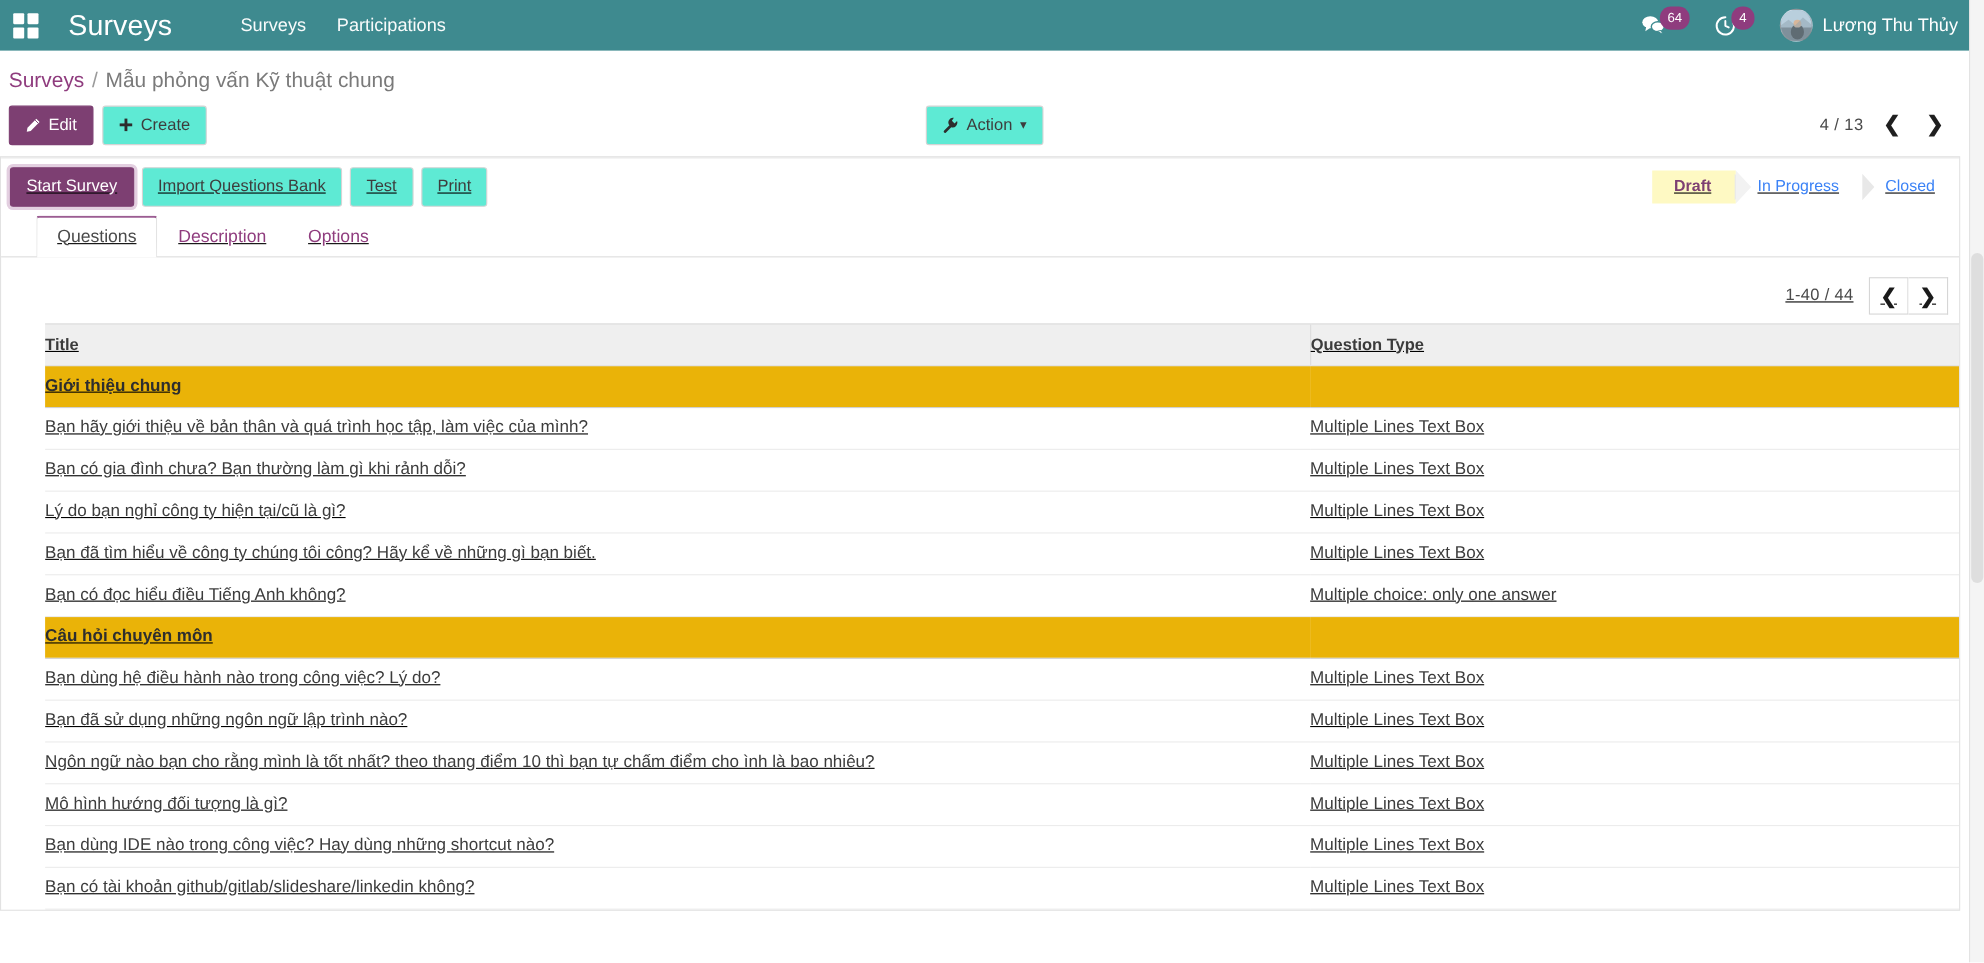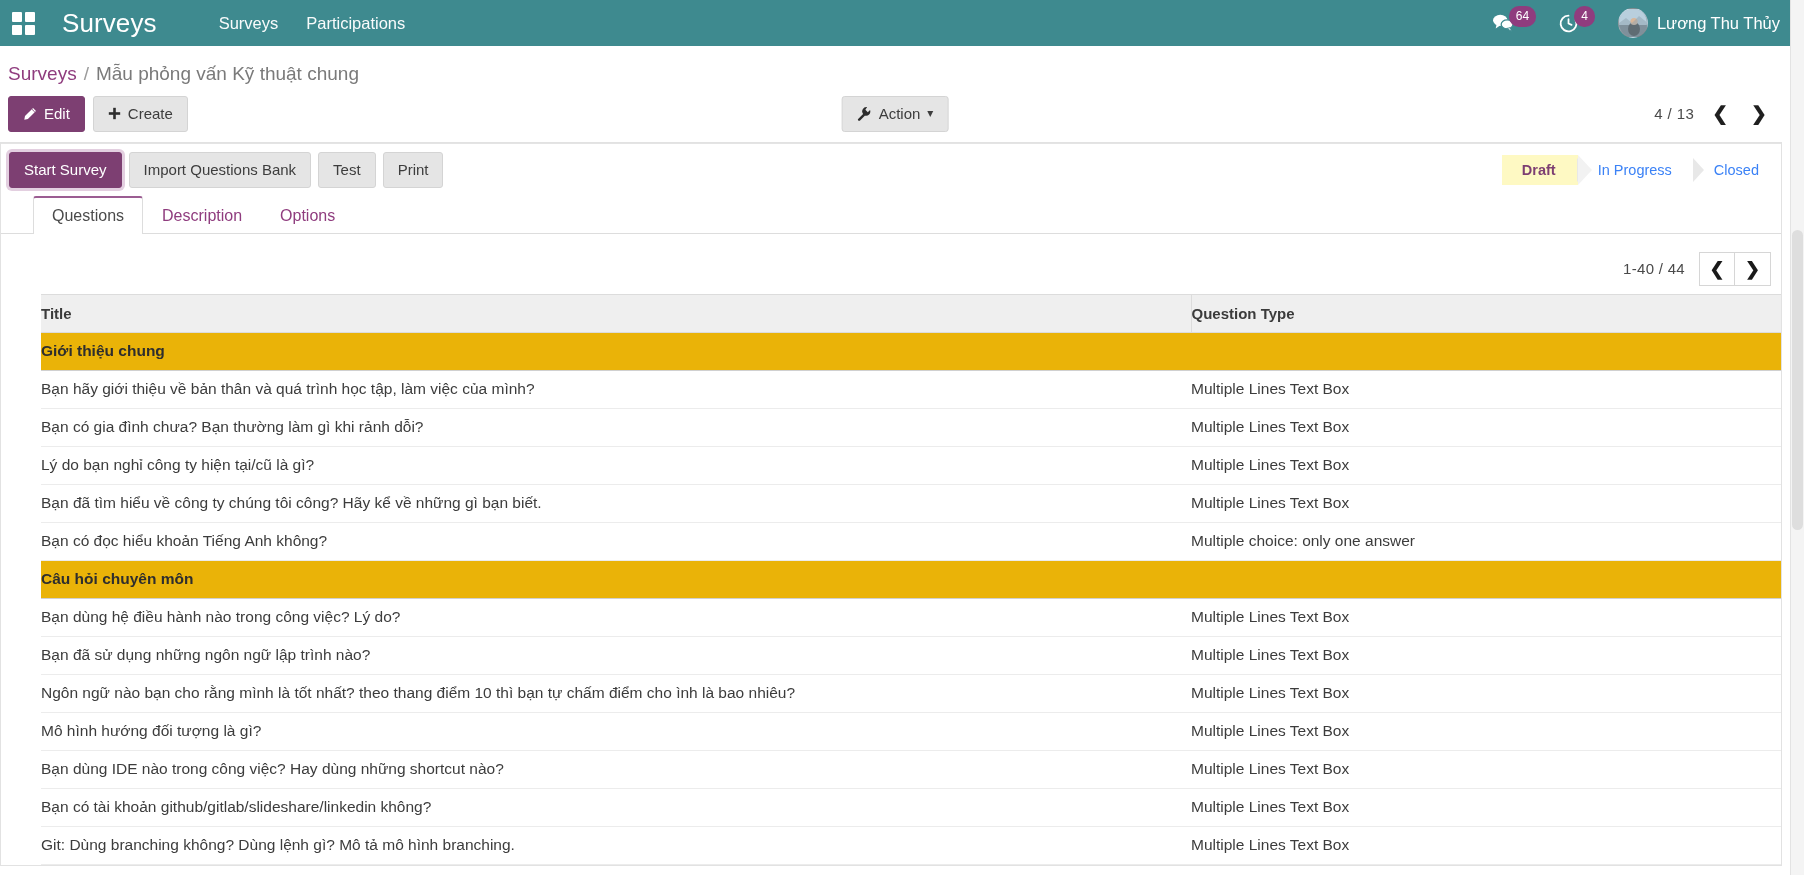--- a/index.html
+++ b/index.html
@@ -119,21 +119,21 @@
     display: inline-flex;
     align-items: center;
     gap: 7px;
   }
   .btn-primary {
     background: #7d3f72;
     color: #ffffff;
     border: 1px solid #7d3f72;
   }
   .btn-default {
-    background: #e5e5e5;
+    background: #5eead4;
     color: #3d3d3d;
     border: 1px solid #d4d4d4;
   }
   .cp-left { display: flex; gap: 8px; align-items: center; }
   .cp-mid {
     position: absolute;
     left: 50%; transform: translateX(-50%);
   }
   .cp-right {
     margin-left: auto;
@@ -153,20 +153,21 @@
     padding: 0 5px;
     font-weight: bold;
   }
 
   
   .sheet {
     background: #ffffff;
     border: 1px solid #e2e2e2;
     margin: 0 8px 0 0;
     position: relative;
+    text-decoration: underline;
   }
   .statusbar-row {
     border-top: 1px solid #e4e4e4;
     display: flex;
     align-items: center;
     padding: 8px 0 8px 8px;
     background: #ffffff;
     min-height: 48px;
   }
   .sb-buttons { display: flex; gap: 7px; align-items: center; }
@@ -469,21 +470,21 @@
               </tr>
               <tr class="qrow">
                 <td class="c-title">Lý do bạn nghỉ công ty hiện tại/cũ là gì?</td>
                 <td class="c-type">Multiple Lines Text Box</td>
               </tr>
               <tr class="qrow">
                 <td class="c-title">Bạn đã tìm hiểu về công ty chúng tôi công? Hãy kể về những gì bạn biết.</td>
                 <td class="c-type">Multiple Lines Text Box</td>
               </tr>
               <tr class="qrow">
-                <td class="c-title">Bạn có đọc hiểu khoản Tiếng Anh không?</td>
+                <td class="c-title">Bạn có đọc hiểu điều Tiếng Anh không?</td>
                 <td class="c-type">Multiple choice: only one answer</td>
               </tr>
               <tr class="section">
                 <td class="c-title">Câu hỏi chuyên môn</td>
                 <td class="c-type"></td>
               </tr>
               <tr class="qrow">
                 <td class="c-title">Bạn dùng hệ điều hành nào trong công việc? Lý do?</td>
                 <td class="c-type">Multiple Lines Text Box</td>
               </tr>
@@ -498,24 +499,20 @@
               <tr class="qrow">
                 <td class="c-title">Mô hình hướng đối tượng là gì?</td>
                 <td class="c-type">Multiple Lines Text Box</td>
               </tr>
               <tr class="qrow">
                 <td class="c-title">Bạn dùng IDE nào trong công việc? Hay dùng những shortcut nào?</td>
                 <td class="c-type">Multiple Lines Text Box</td>
               </tr>
               <tr class="qrow">
                 <td class="c-title">Bạn có tài khoản github/gitlab/slideshare/linkedin không?</td>
-                <td class="c-type">Multiple Lines Text Box</td>
-              </tr>
-              <tr class="qrow">
-                <td class="c-title">Git: Dùng branching không? Dùng lệnh gì? Mô tả mô hình branching.</td>
                 <td class="c-type">Multiple Lines Text Box</td>
               </tr>
             </tbody>
         </table>
 
       </div>
     </div>
   </div>
 
   <div class="vscroll">

